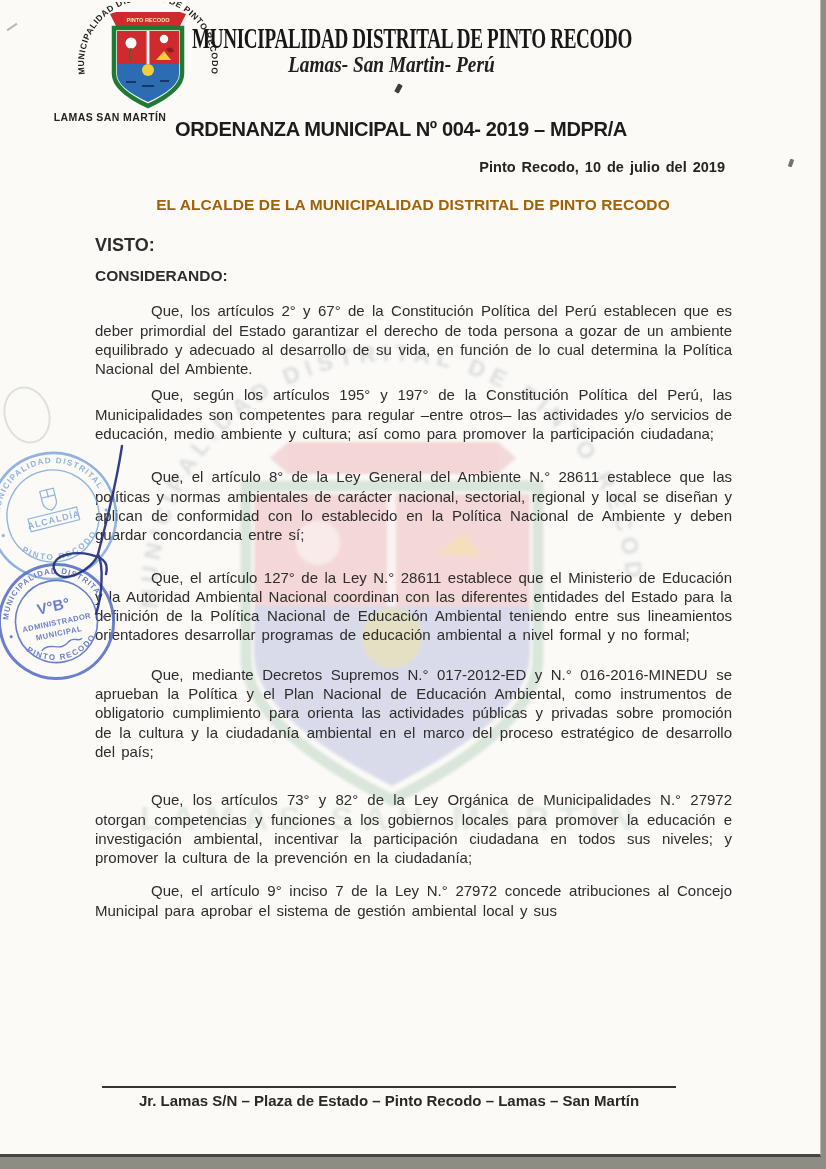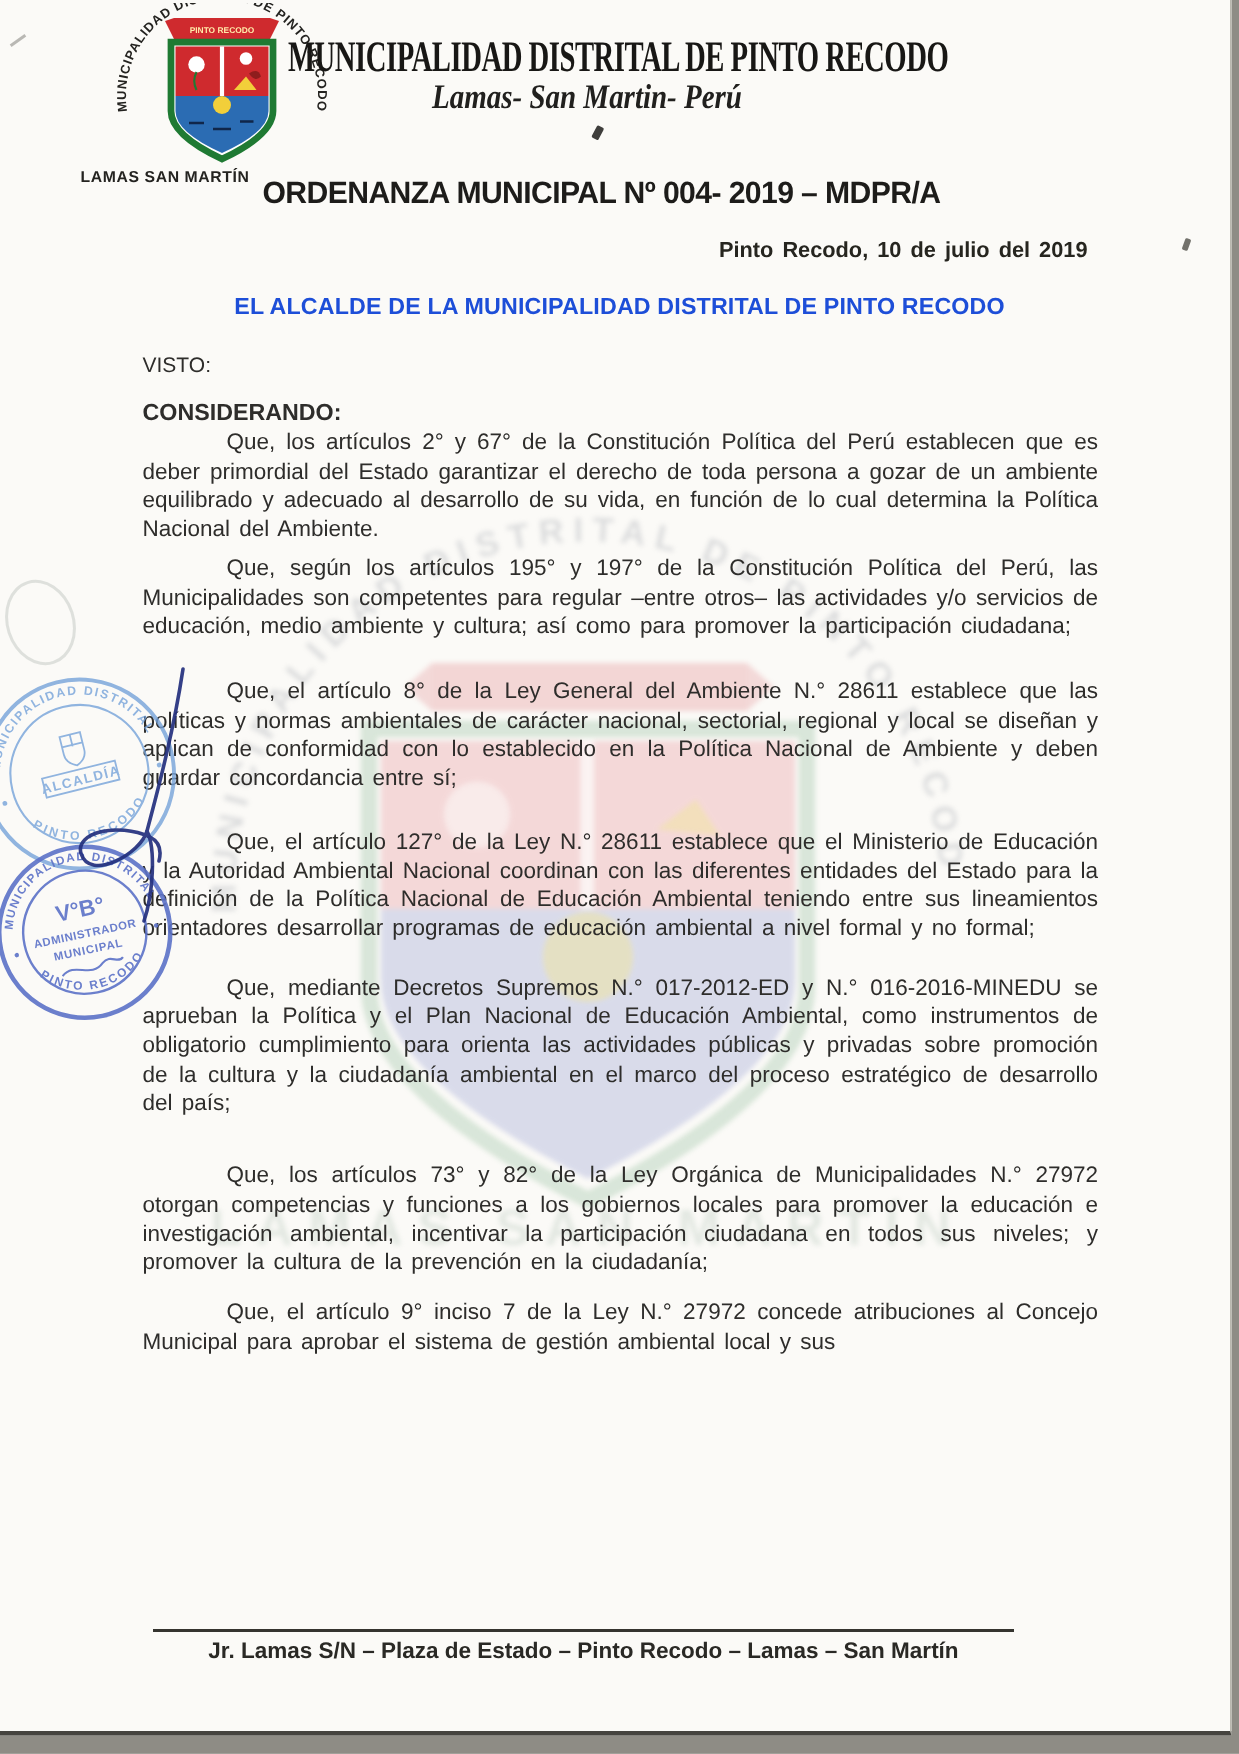--- a/index.html
+++ b/index.html
@@ -23,24 +23,24 @@
                 letter-spacing:-.5px; color:#181715; transform:scaleX(.66); transform-origin:0 50%; }
   .mast-sub   { position:absolute; left:288px; top:52px; white-space:nowrap;
                 font-family:"Liberation Serif", serif; font-weight:700; font-style:italic;
                 font-size:23px; color:#21201e; transform:scaleX(.84); transform-origin:0 50%; }
   .ordinance  { position:absolute; left:175px; top:117px; white-space:nowrap;
                 font-weight:700; font-size:20.5px; letter-spacing:-.4px; color:#1d1c1a;
                 transform:scaleX(.98); transform-origin:0 50%; }
   .dateline   { position:absolute; left:165px; top:159px; width:560px; text-align:right;
                 font-weight:700; font-size:14.5px; color:#26251f; word-spacing:2px; }
   .addressee  { position:absolute; left:63px; top:196px; width:700px; text-align:center;
-                font-weight:700; font-size:15.5px; letter-spacing:.1px; color:#1d4ed8; }
+                font-weight:700; font-size:15.5px; letter-spacing:.1px; color:#a16207; }
 
   
-  .visto-label { position:absolute; left:95px; top:235px; font-weight:400; font-size:14px; }
+  .visto-label { position:absolute; left:95px; top:235px; font-weight:700; font-size:18px; }
   .bodytext { position:absolute; left:95px; top:266px; width:637px;
               font-size:15px; line-height:19.3px; text-align:justify; word-spacing:2px; }
   .bodytext p { text-indent:56px; }
   .bodytext h3 { font-size:15.5px; font-weight:700; }
 
   
   .footer { position:absolute; left:102px; top:1086px; width:574px; text-align:center;
             border-top:2.5px solid #35342f; padding-top:4px; }
   .footer .addr  { font-size:15px; font-weight:700; color:#2a2925; }
   .footer .email { font-size:15px; font-weight:700; letter-spacing:.3px; color:#2a2925; }
@@ -111,21 +111,21 @@
 
       <div class="mast-title">MUNICIPALIDAD DISTRITAL DE PINTO RECODO</div>
       <div class="mast-sub">Lamas- San Martin- Perú</div>
       <div class="ordinance">ORDENANZA MUNICIPAL Nº 004- 2019 – MDPR/A</div>
 
       <div class="dateline">Pinto Recodo, 10 de julio del 2019</div>
       <div class="addressee">EL ALCALDE DE LA MUNICIPALIDAD DISTRITAL DE PINTO RECODO</div>
 
       <div class="visto-label">VISTO:</div>
       <div class="bodytext">
-        <h3 style="">CONSIDERANDO:</h3>
+        <h3 style="margin-bottom:16px">CONSIDERANDO:</h3>
         <p style="margin-bottom:7px">Que, los artículos 2° y 67° de la Constitución Política del Perú establecen que es deber primordial del Estado garantizar el derecho de toda persona a gozar de un ambiente equilibrado y adecuado al desarrollo de su vida, en función de lo cual determina la Política Nacional del Ambiente.</p>
         <p style="margin-bottom:24px">Que, según los artículos 195° y 197° de la Constitución Política del Perú, las Municipalidades son competentes para regular –entre otros– las actividades y/o servicios de educación, medio ambiente y cultura; así como para promover la participación ciudadana;</p>
         <p style="margin-bottom:23px">Que, el artículo 8° de la Ley General del Ambiente N.° 28611 establece que las políticas y normas ambientales de carácter nacional, sectorial, regional y local se diseñan y aplican de conformidad con lo establecido en la Política Nacional de Ambiente y deben guardar concordancia entre sí;</p>
         <p style="margin-bottom:20px">Que, el artículo 127° de la Ley N.° 28611 establece que el Ministerio de Educación y la Autoridad Ambiental Nacional coordinan con las diferentes entidades del Estado para la definición de la Política Nacional de Educación Ambiental teniendo entre sus lineamientos orientadores desarrollar programas de educación ambiental a nivel formal y no formal;</p>
         <p style="margin-bottom:29px">Que, mediante Decretos Supremos N.° 017-2012-ED y N.° 016-2016-MINEDU se aprueban la Política y el Plan Nacional de Educación Ambiental, como instrumentos de obligatorio cumplimiento para orienta las actividades públicas y privadas sobre promoción de la cultura y la ciudadanía ambiental en el marco del proceso estratégico de desarrollo del país;</p>
         <p style="margin-bottom:14px">Que, los artículos 73° y 82° de la Ley Orgánica de Municipalidades N.° 27972 otorgan competencias y funciones a los gobiernos locales para promover la educación e investigación ambiental, incentivar la participación ciudadana en todos sus niveles; y promover la cultura de la prevención en la ciudadanía;</p>
         <p>Que, el artículo 9° inciso 7 de la Ley N.° 27972 concede atribuciones al Concejo Municipal para aprobar el sistema de gestión ambiental local y sus</p>
       </div>
 
       <div class="footer">

